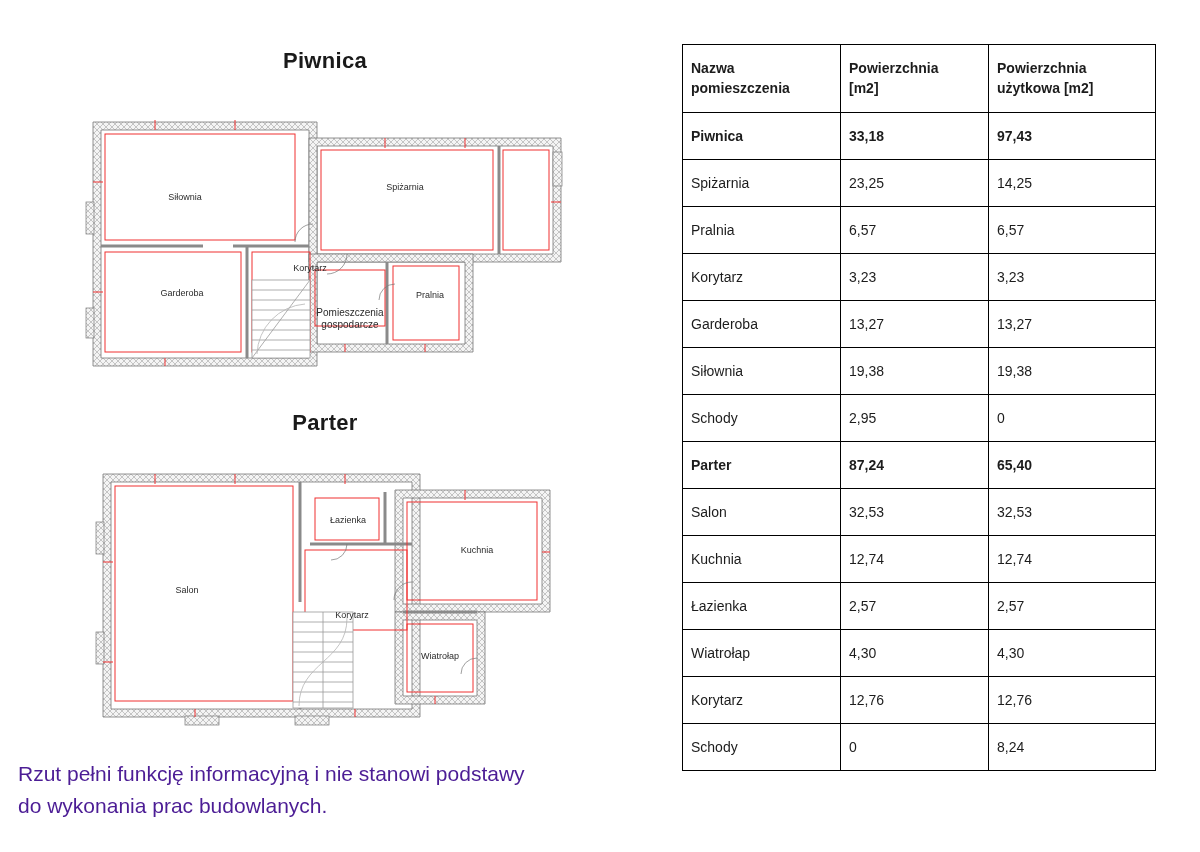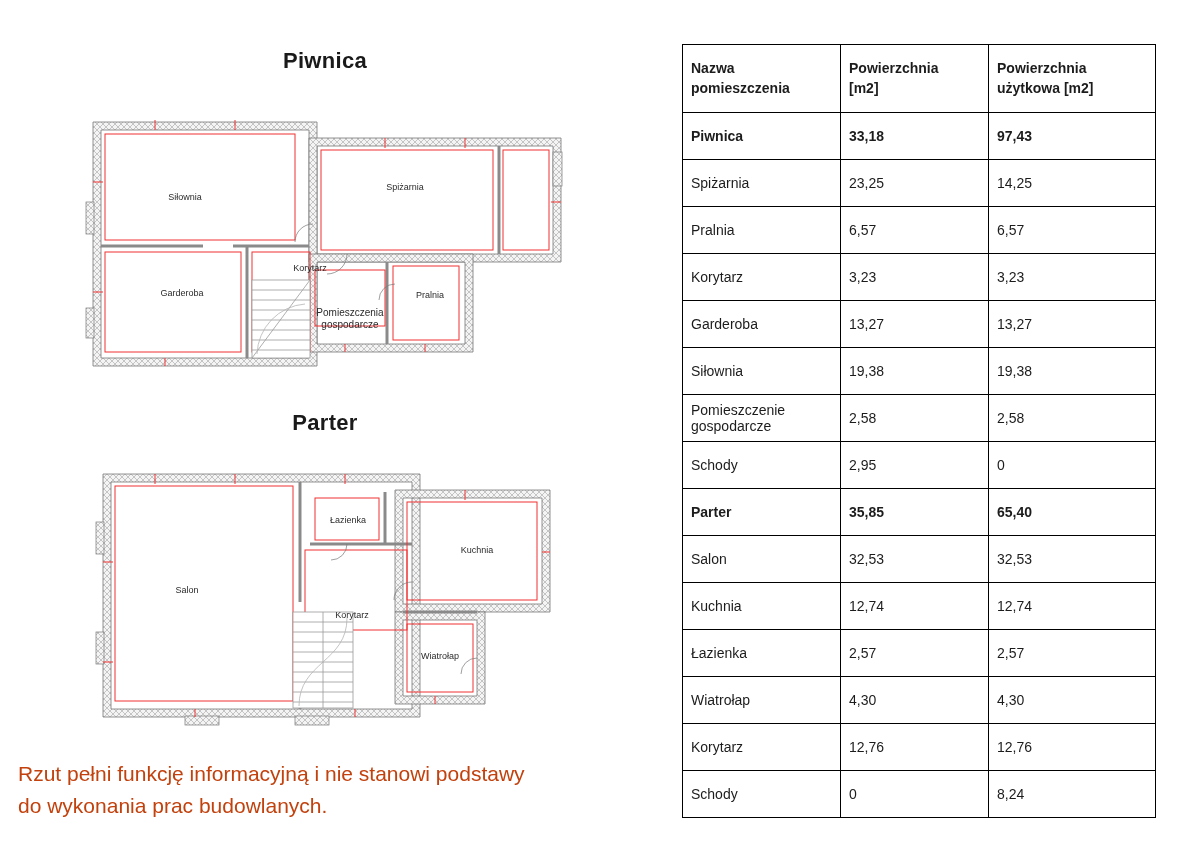--- a/index.html
+++ b/index.html
@@ -38,21 +38,21 @@
     line-height: 1.15;
   }
   .room-label.small { font-size: 10px; white-space: normal; width: 80px; }
 
   
   .disclaimer {
     position: absolute;
     left: 18px; top: 758px;
     font-size: 21px;
     line-height: 1.5;
-    color: #c2410c;
+    color: #4c1d95;
     white-space: pre-line;
   }
 
   
   .area-table {
     position: absolute;
     left: 682px; top: 44px;
     border-collapse: collapse;
     table-layout: fixed;
     font-size: 14px;
@@ -282,32 +282,27 @@
       <td>Garderoba</td>
       <td>13,27</td>
       <td>13,27</td>
     </tr>
     <tr>
       <td>Siłownia</td>
       <td>19,38</td>
       <td>19,38</td>
     </tr>
     <tr>
-      <td>Pomieszczenie gospodarcze</td>
-      <td>2,58</td>
-      <td>2,58</td>
-    </tr>
-    <tr>
       <td>Schody</td>
       <td>2,95</td>
       <td>0</td>
     </tr>
     <tr class="bold">
       <td>Parter</td>
-      <td>35,85</td>
+      <td>87,24</td>
       <td>65,40</td>
     </tr>
     <tr>
       <td>Salon</td>
       <td>32,53</td>
       <td>32,53</td>
     </tr>
     <tr>
       <td>Kuchnia</td>
       <td>12,74</td>

